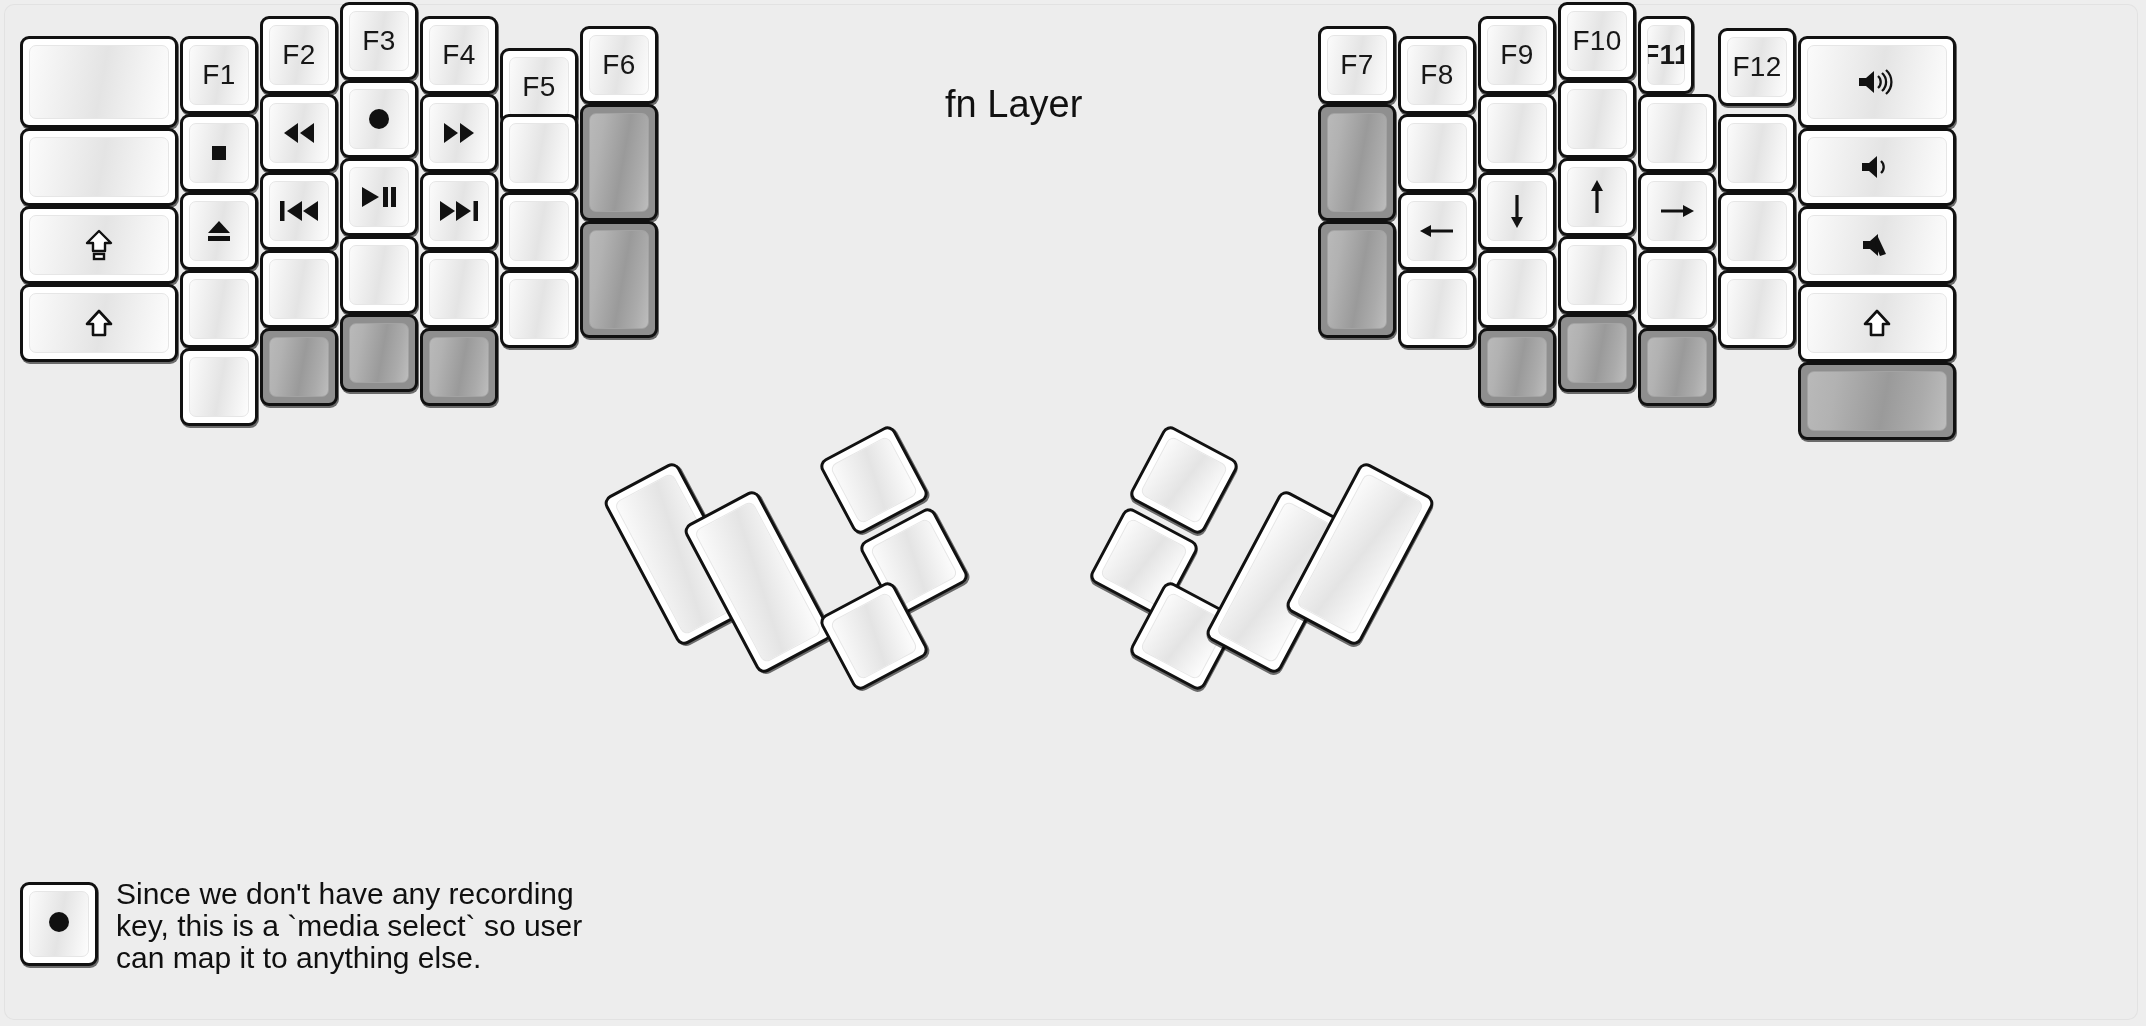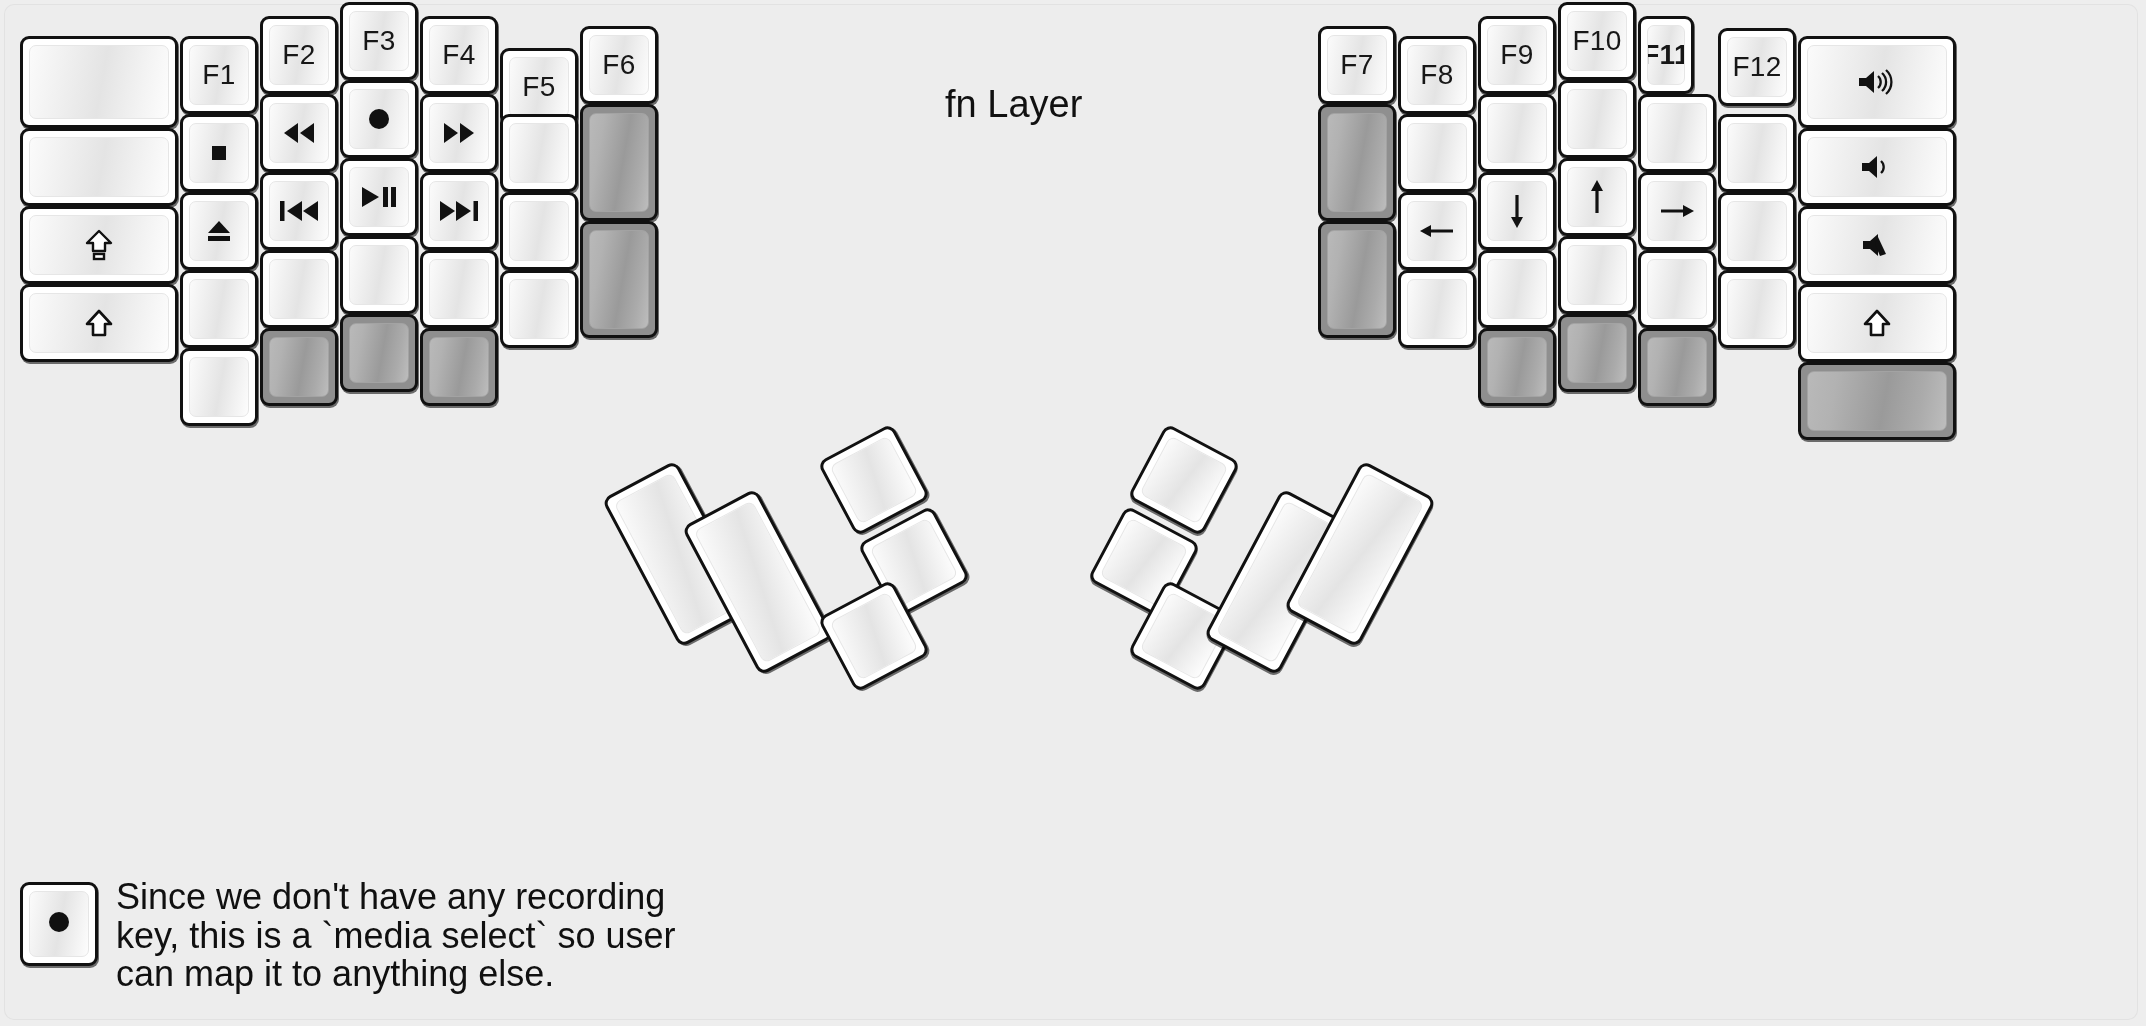--- a/index.html
+++ b/index.html
@@ -69,21 +69,21 @@
     font-size:38px;color:#111;text-align:left;margin-top:47px;
   }
 
   
   #legend{
     position:absolute;left:0;top:870px;width:2146px;height:156px;
     display:flex;align-items:flex-start;
   }
   .legend-item{display:flex;align-items:flex-start;}
   .legend-text{
-    font-size:36px;line-height:1.07;color:#101010;white-space:pre-line;
+    font-size:30px;line-height:1.07;color:#101010;white-space:pre-line;
     margin-left:18px;margin-top:-4px;
   }
 </style>
 </head>
 <body>
 
 <div id="stage">
   <div id="panel"></div>
 
   <div id="title">fn Layer</div>

